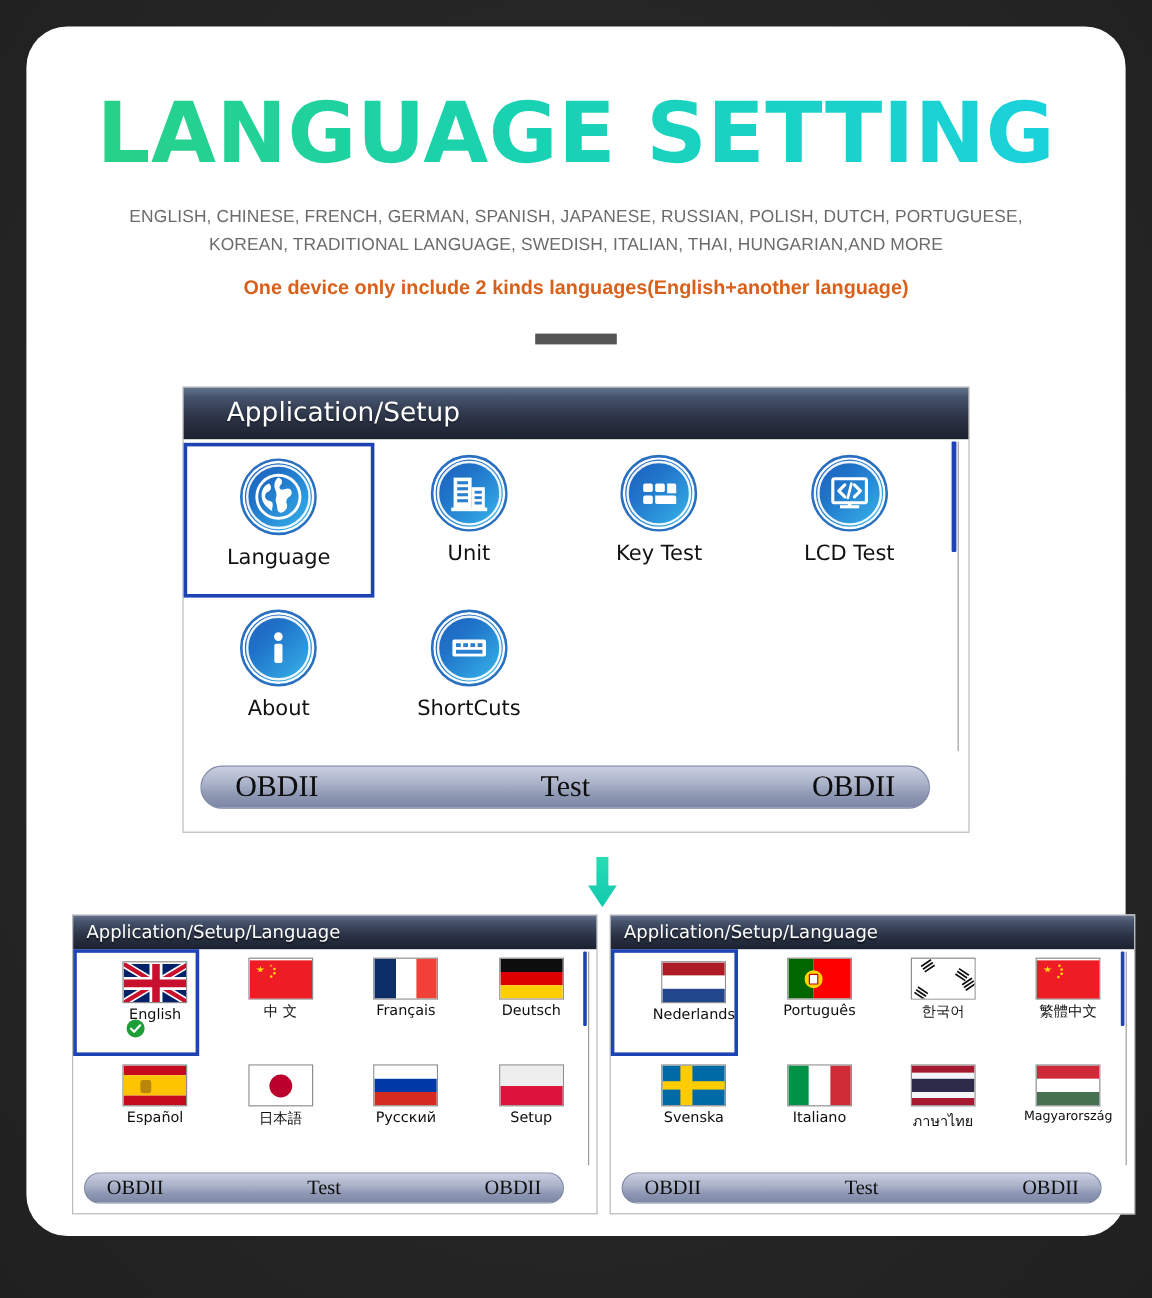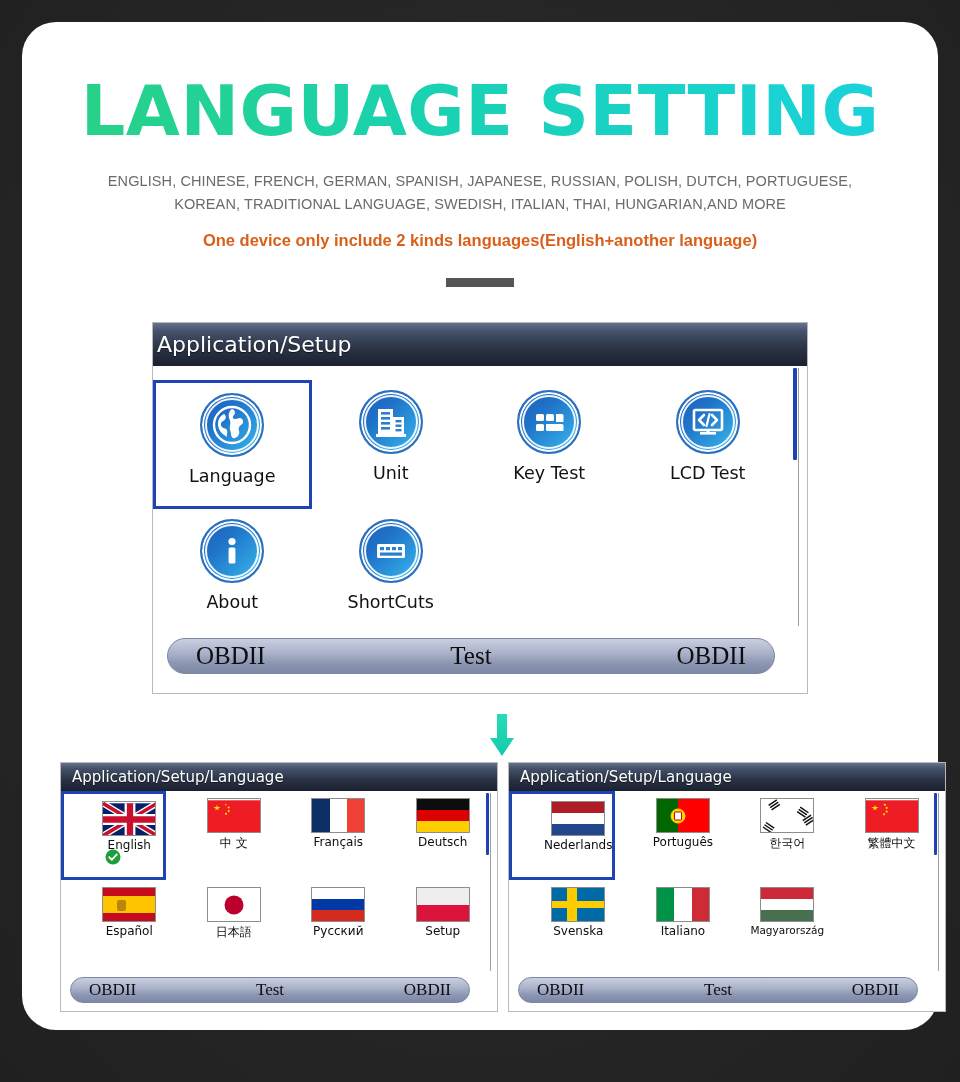--- a/index.html
+++ b/index.html
@@ -91,24 +91,24 @@
     align-items: center;
     color: #0d0d0d;
     font-family: "Liberation Serif", serif;
   }
   .obd-l { position: absolute; }
   .obd-c { width: 100%; text-align: center; }
   .obd-r { position: absolute; }
 
   
   #setup-panel { left: 130px; top: 300px; width: 656px; height: 372px; }
-  #setup-panel .dev-header { height: 43px; font-size: 22px; padding-left: 4px; }
+  #setup-panel .dev-header { height: 43px; font-size: 22px; padding-left: 36px; }
   #setup-panel .dev-body { height: 327px; }
   .setup-grid {
-    position: absolute; left: 0; top: 14px;
+    position: absolute; left: 0; top: 3px;
     width: 634px; height: 258px;
     display: grid;
     grid-template-columns: repeat(4, 1fr);
     grid-template-rows: repeat(2, 1fr);
   }
   .setup-cell {
     display: flex; flex-direction: column;
     align-items: center; justify-content: flex-start;
     padding-top: 10px;
   }
@@ -531,20 +531,30 @@
 
         <div class="lang-cell">
           <div class="flag">
             <span class="v3" style="left:0;background:#009246"></span>
             <span class="v3" style="left:33.34%;background:#ffffff"></span>
             <span class="v3" style="left:66.67%;background:#ce2b37"></span>
           </div>
           <div class="lang-label">Italiano</div>
         </div>
 
+        <div class="lang-cell">
+          <div class="flag">
+            <span style="position:absolute;top:0;left:0;width:100%;height:17%;background:#a51931"></span>
+            <span style="position:absolute;top:17%;left:0;width:100%;height:16%;background:#f4f5f8"></span>
+            <span style="position:absolute;top:33%;left:0;width:100%;height:34%;background:#2d2a4a"></span>
+            <span style="position:absolute;top:67%;left:0;width:100%;height:16%;background:#f4f5f8"></span>
+            <span style="position:absolute;top:83%;left:0;width:100%;height:17%;background:#a51931"></span>
+          </div>
+          <div class="lang-label">ภาษาไทย</div>
+        </div>
 
         <div class="lang-cell">
           <div class="flag">
             <span class="h3" style="top:0;background:#ce2939"></span>
             <span class="h3" style="top:33.34%;background:#ffffff"></span>
             <span class="h3" style="top:66.67%;background:#477050"></span>
           </div>
           <div class="lang-label sm">Magyarország</div>
         </div>
       </div>

